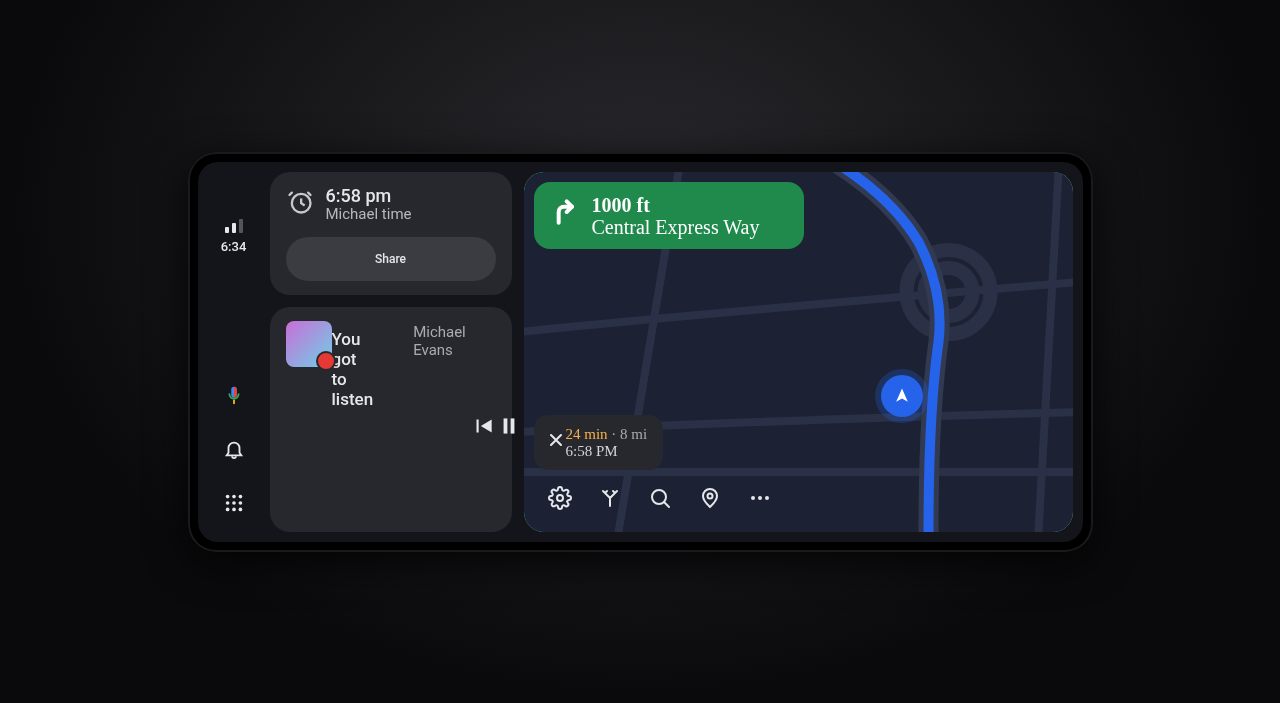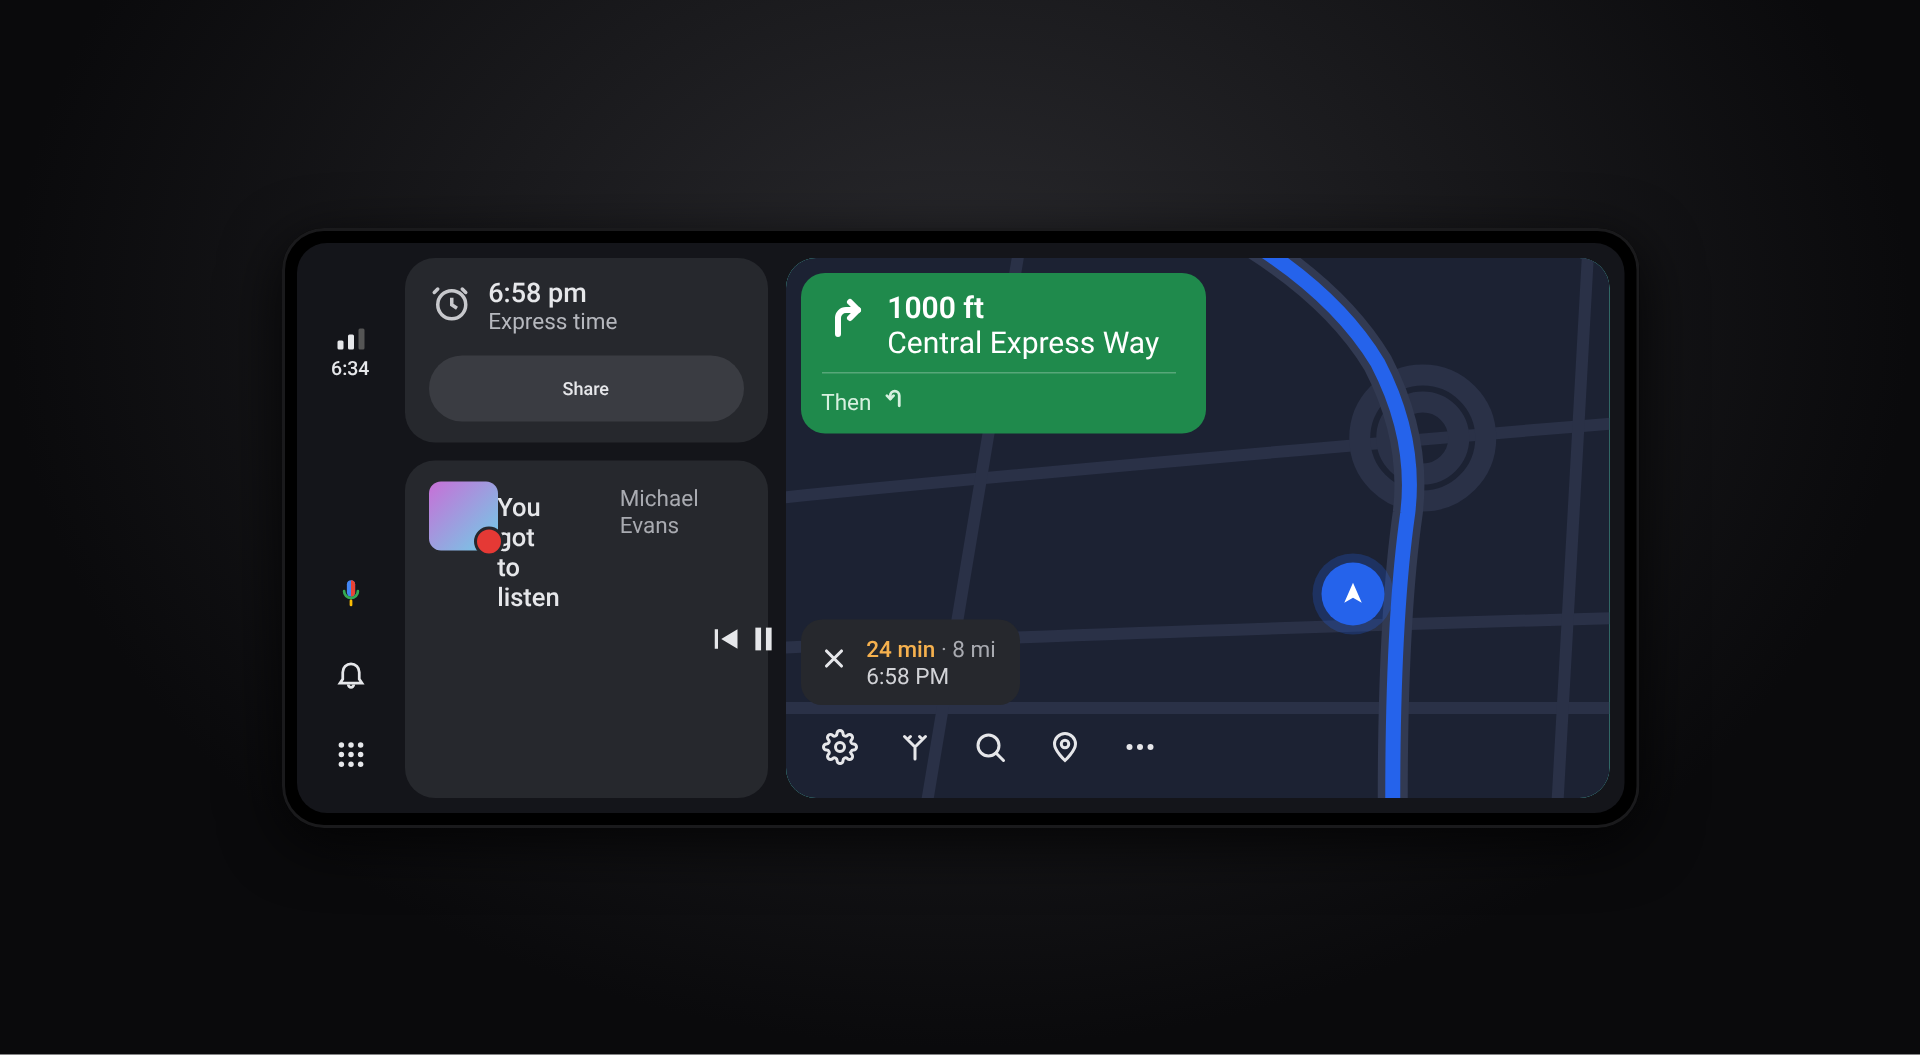--- a/index.html
+++ b/index.html
@@ -101,20 +101,21 @@
   .media-ctrls svg { width:26px; height:26px; cursor:pointer; }
 
   
   .maparea {
     flex:1;
     position:relative;
     background:#5eead4;
     border-radius:20px;
     margin:10px 10px 10px 6px;
     overflow:hidden;
+    font-family:Liberation Serif, serif;
   }
   .map-svg { position:absolute; inset:0; width:100%; height:100%; }
 
   .nav-banner {
     position:absolute; top:10px; left:10px;
     background:#1f8a4c;
     border-radius:16px;
     color:#fff;
     padding:12px 20px 10px 14px;
     min-width:270px;
@@ -124,21 +125,21 @@
   .nav-dist { font-size:20px; font-weight:600; line-height:1.1;}
   .nav-road { font-size:20px; }
   .nav-then { display:flex; align-items:center; gap:8px; font-size:15px; margin-top:8px; padding-top:8px; border-top:1px solid rgba(255,255,255,0.25); color:#d7f0df;}
   .nav-then svg { width:18px; height:18px; }
 
   .eta-chip {
     position:absolute; left:10px; bottom:62px;
     background:#26282d;
     border-radius:14px;
     padding:10px 16px 10px 12px;
-    display:flex; align-items:center; gap:12px;
+    display:flex; align-items:center; 
     color:#e6e7ea;
   }
   .eta-chip svg { width:20px; height:20px; cursor:pointer;}
   .eta-dur { color:#f6b14e; font-weight:500; font-size:15px;}
   .eta-dist { color:#a9abb1; font-size:15px;}
   .eta-arr { font-size:15px; color:#d2d3d7;}
 
   .map-tools {
     position:absolute; left:10px; bottom:10px;
     display:flex; gap:26px; align-items:center;
@@ -208,21 +209,21 @@
         <div class="eta-row">
           <span>
             <svg viewBox="0 0 24 24" fill="none" stroke="#c7c8cc" stroke-width="2">
                 <circle cx="13" cy="13" r="8"></circle>
                 <path d="M13 9v4l3 2"></path>
                 <path d="M5 4l-2 2M19 4l2 2" stroke-linecap="round"></path>
               </svg>
           </span>
           <div>
             <div class="eta-time">6:58 pm</div>
-            <div class="eta-label">Express time</div>
+            <div class="eta-label">Michael time</div>
           </div>
         </div>
         <div class="share-btn">
           <span>Share</span>
         </div>
       </div>
 
       <div class="card media-card">
         <div class="media-top">
           <div class="album"></div>
@@ -278,29 +279,20 @@
             <svg viewBox="0 0 24 24" fill="none" stroke="#fff" stroke-width="3" stroke-linecap="round" stroke-linejoin="round">
                 <path d="M8 20v-8a4 4 0 014-4h6"></path>
                 <path d="M14 4l4 4-4 4"></path>
               </svg>
           </span>
           <div>
             <div class="nav-dist">1000 ft</div>
             <div class="nav-road">Central Express Way</div>
           </div>
         </div>
-        <div class="nav-then">
-          <span>Then</span>
-          <span>
-            <svg viewBox="0 0 24 24" fill="none" stroke="#d7f0df" stroke-width="2.5" stroke-linecap="round" stroke-linejoin="round">
-                <path d="M14 18V9a4 4 0 00-8 0v3"></path>
-                <path d="M3 9l3 3 3-3"></path>
-              </svg>
-          </span>
-        </div>
       </div>
 
       <div class="eta-chip">
         <span>
           <svg viewBox="0 0 24 24" stroke="#e6e7ea" stroke-width="2.5" stroke-linecap="round">
               <path d="M6 6l12 12M18 6L6 18"></path>
             </svg>
         </span>
         <div>
           <div>

